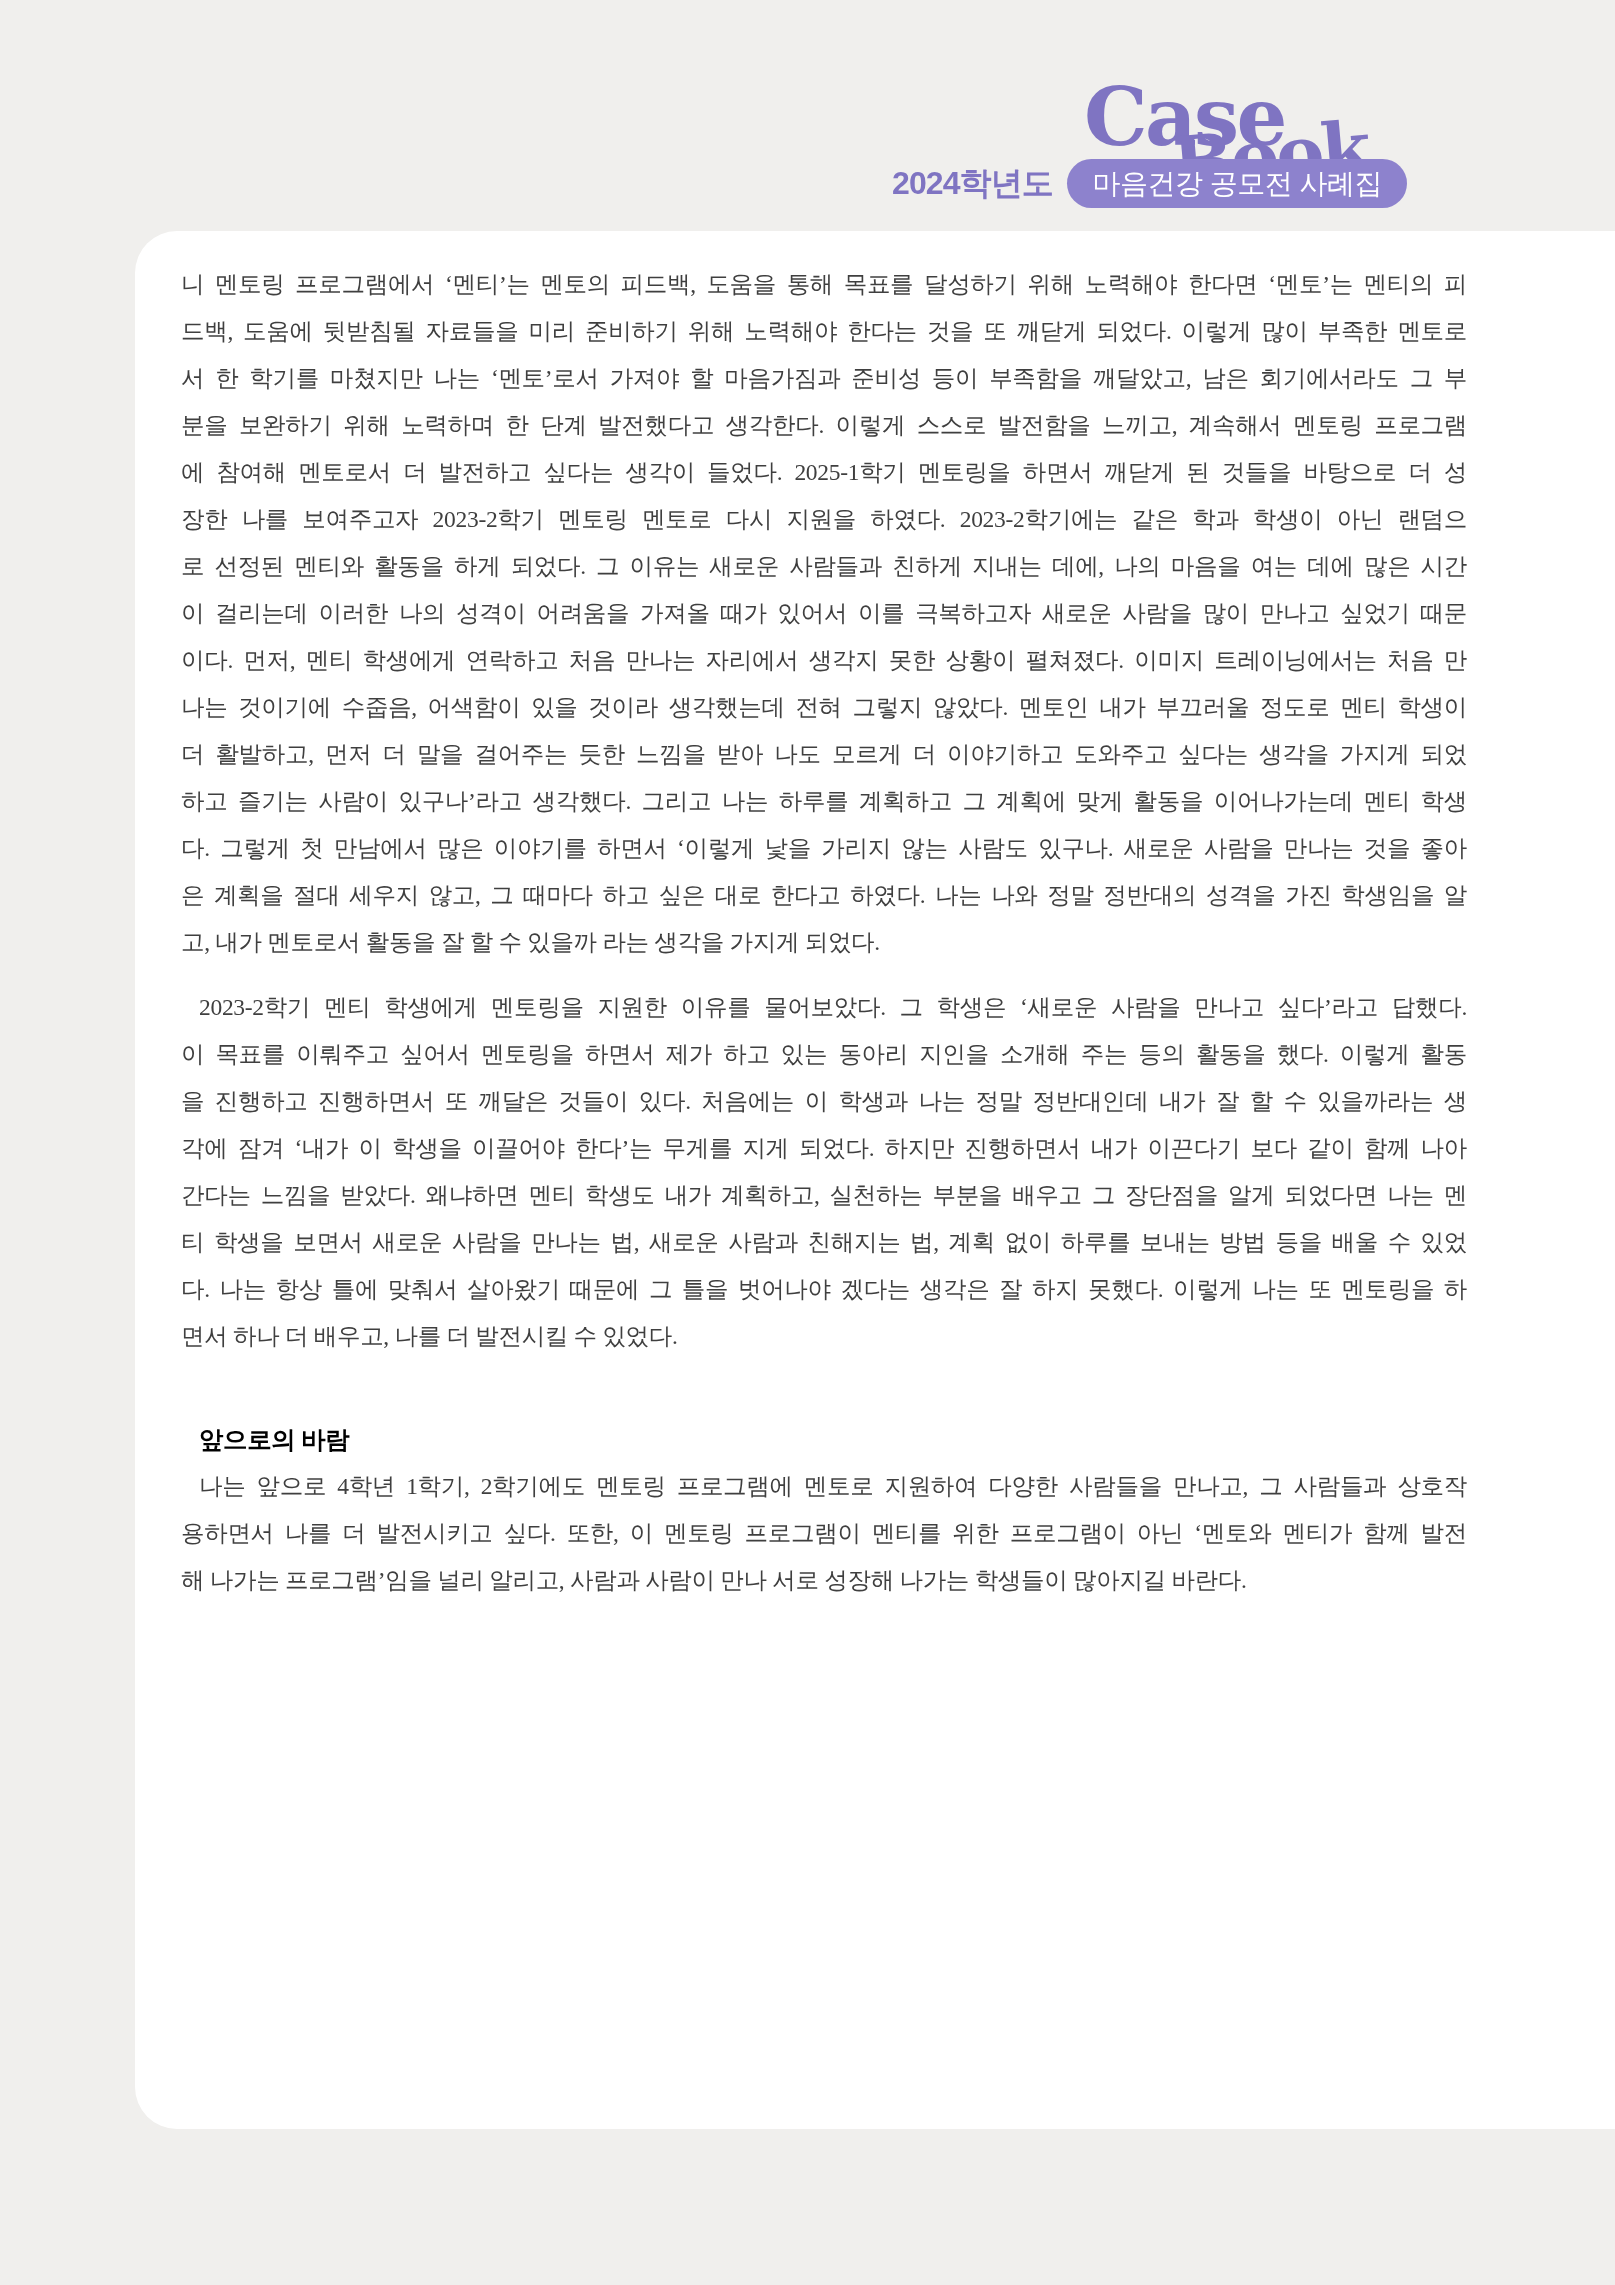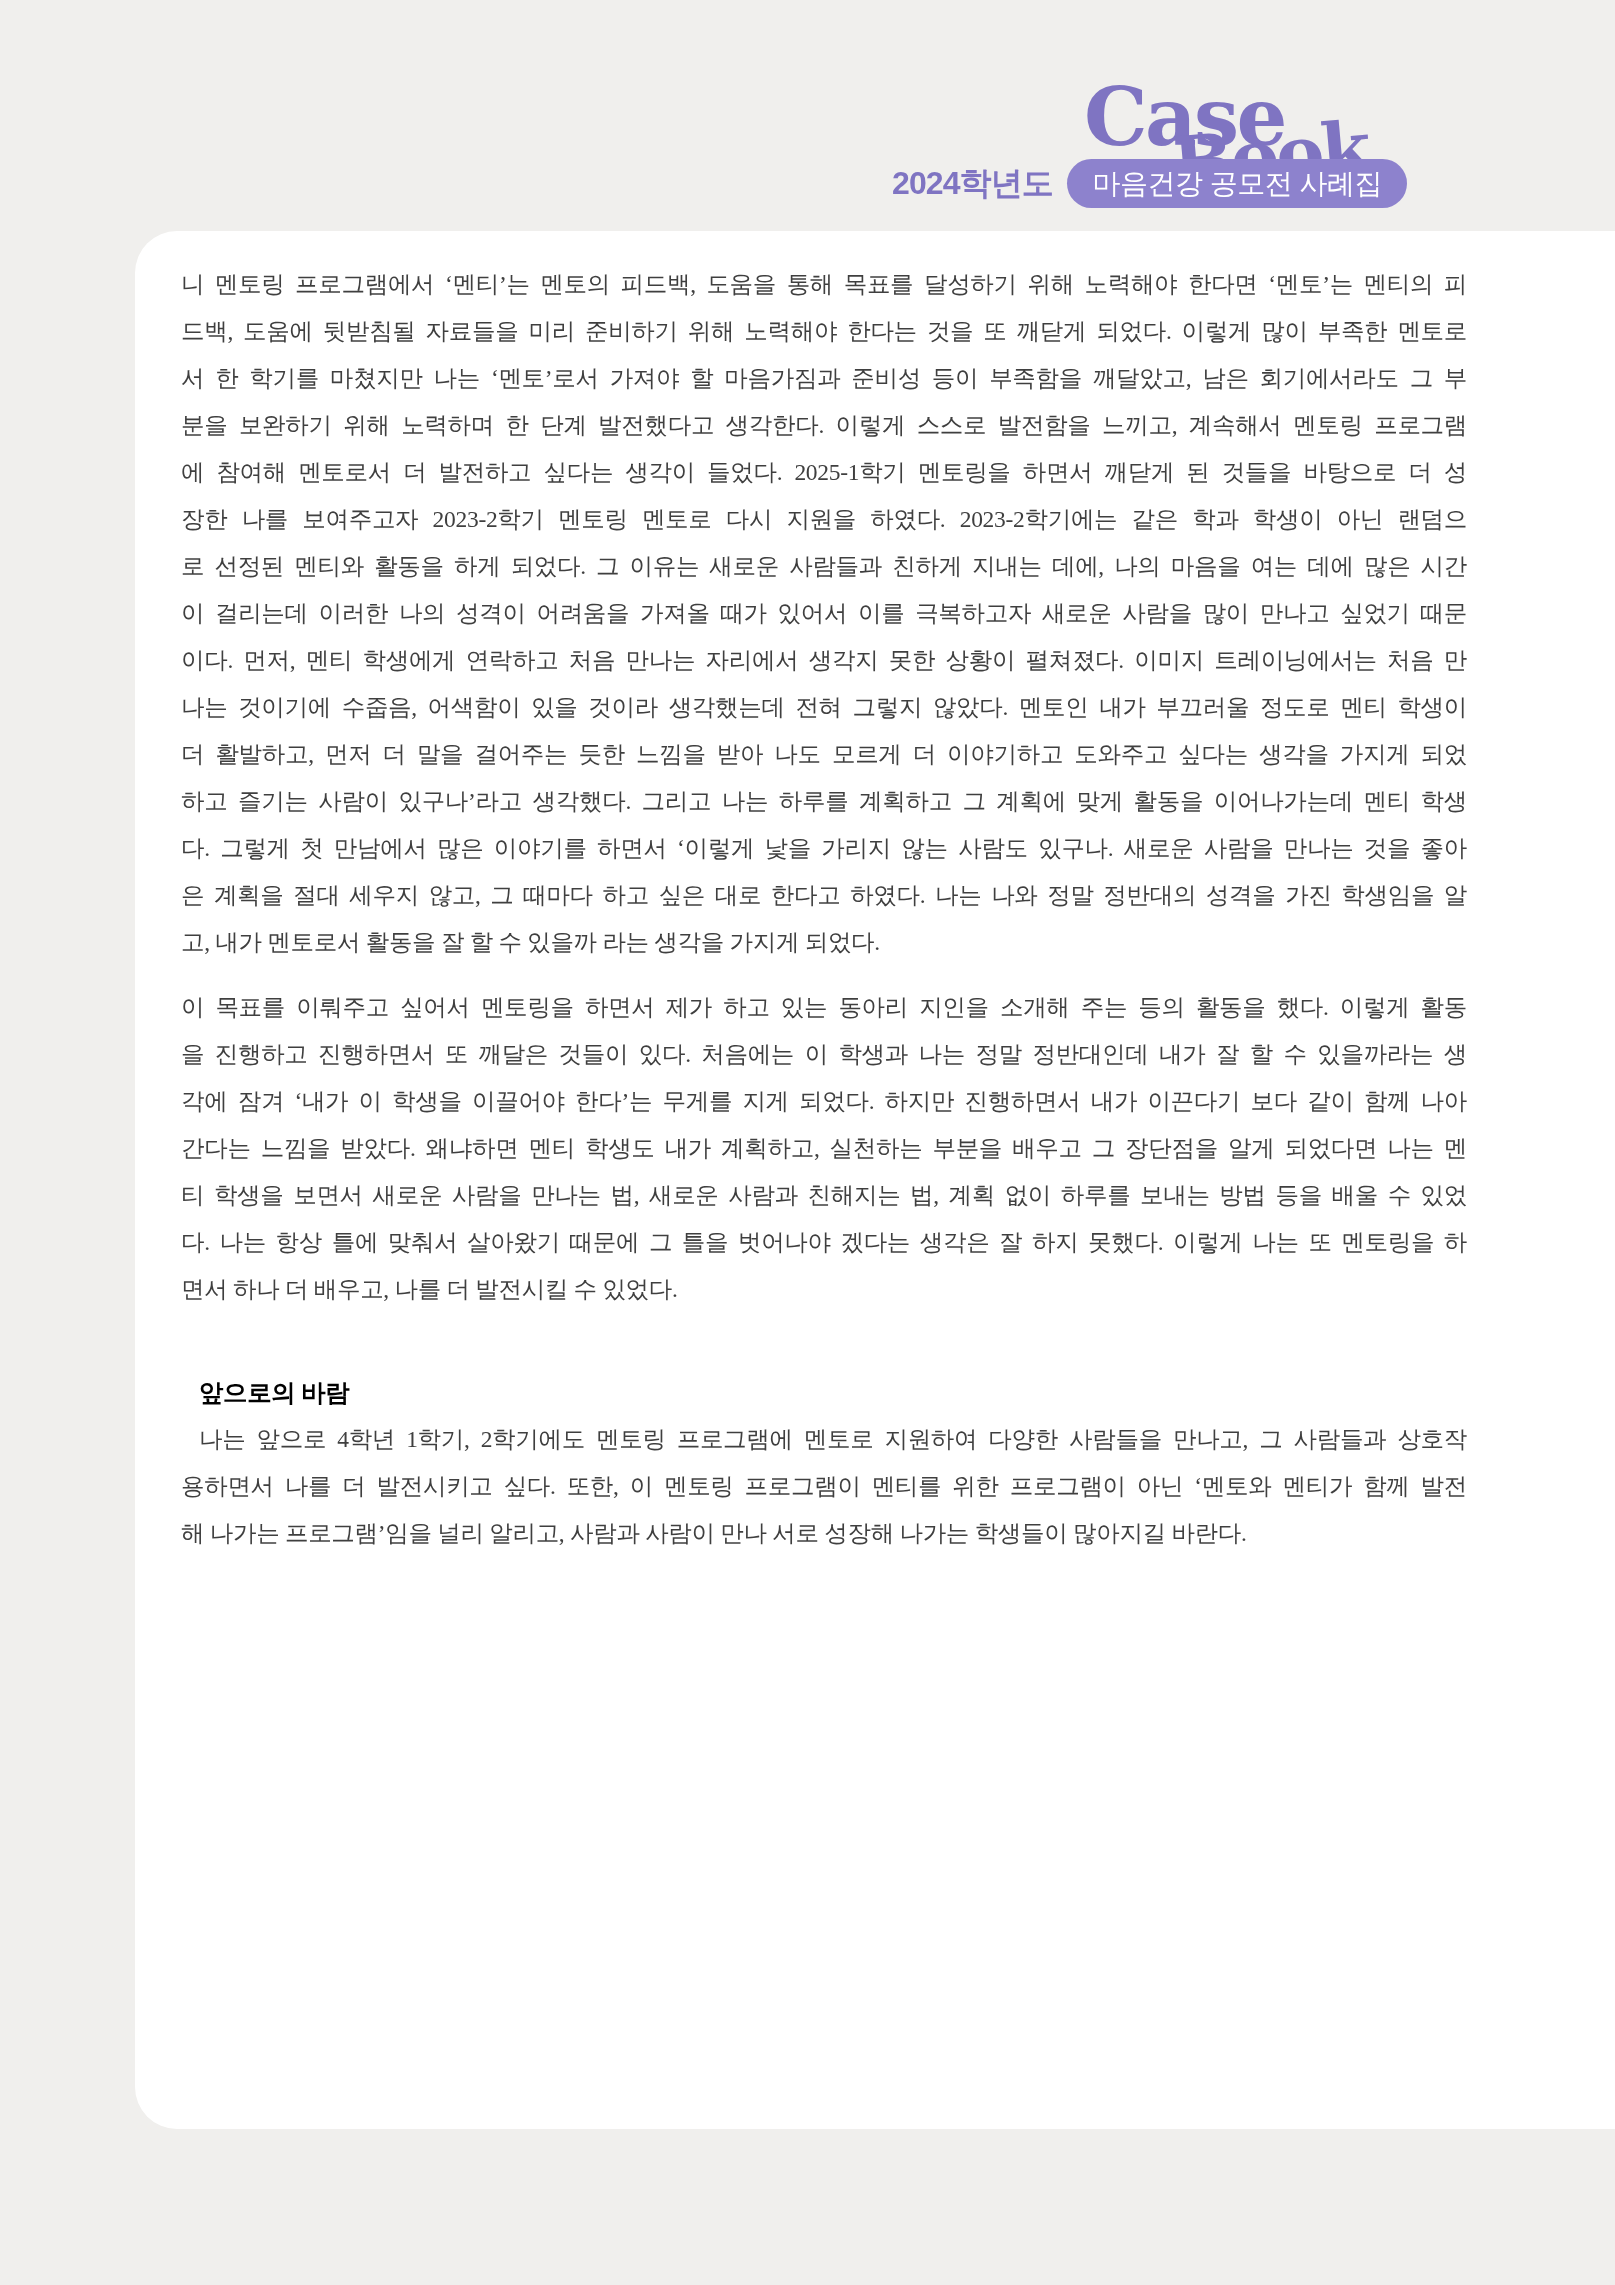--- a/index.html
+++ b/index.html
@@ -88,20 +88,21 @@
         <div class="line">이 걸리는데 이러한 나의 성격이 어려움을 가져올 때가 있어서 이를 극복하고자 새로운 사람을 많이 만나고 싶었기 때문</div>
         <div class="line">이다. 먼저, 멘티 학생에게 연락하고 처음 만나는 자리에서 생각지 못한 상황이 펼쳐졌다. 이미지 트레이닝에서는 처음 만</div>
         <div class="line">나는 것이기에 수줍음, 어색함이 있을 것이라 생각했는데 전혀 그렇지 않았다. 멘토인 내가 부끄러울 정도로 멘티 학생이</div>
         <div class="line">더 활발하고, 먼저 더 말을 걸어주는 듯한 느낌을 받아 나도 모르게 더 이야기하고 도와주고 싶다는 생각을 가지게 되었</div>
         <div class="line">하고 즐기는 사람이 있구나’라고 생각했다. 그리고 나는 하루를 계획하고 그 계획에 맞게 활동을 이어나가는데 멘티 학생</div>
         <div class="line">다. 그렇게 첫 만남에서 많은 이야기를 하면서 ‘이렇게 낯을 가리지 않는 사람도 있구나. 새로운 사람을 만나는 것을 좋아</div>
         <div class="line">은 계획을 절대 세우지 않고, 그 때마다 하고 싶은 대로 한다고 하였다. 나는 나와 정말 정반대의 성격을 가진 학생임을 알</div>
         <div class="line last">고, 내가 멘토로서 활동을 잘 할 수 있을까 라는 생각을 가지게 되었다.</div>
       </div>
       <div class="paragraph">
+        <div class="line indent">2023-2학기 멘티 학생에게 멘토링을 지원한 이유를 물어보았다. 그 학생은 ‘새로운 사람을 만나고 싶다’라고 답했다.</div>
         <div class="line">이 목표를 이뤄주고 싶어서 멘토링을 하면서 제가 하고 있는 동아리 지인을 소개해 주는 등의 활동을 했다. 이렇게 활동</div>
         <div class="line">을 진행하고 진행하면서 또 깨달은 것들이 있다. 처음에는 이 학생과 나는 정말 정반대인데 내가 잘 할 수 있을까라는 생</div>
         <div class="line">각에 잠겨 ‘내가 이 학생을 이끌어야 한다’는 무게를 지게 되었다. 하지만 진행하면서 내가 이끈다기 보다 같이 함께 나아</div>
         <div class="line">간다는 느낌을 받았다. 왜냐하면 멘티 학생도 내가 계획하고, 실천하는 부분을 배우고 그 장단점을 알게 되었다면 나는 멘</div>
         <div class="line">티 학생을 보면서 새로운 사람을 만나는 법, 새로운 사람과 친해지는 법, 계획 없이 하루를 보내는 방법 등을 배울 수 있었</div>
         <div class="line">다. 나는 항상 틀에 맞춰서 살아왔기 때문에 그 틀을 벗어나야 겠다는 생각은 잘 하지 못했다. 이렇게 나는 또 멘토링을 하</div>
         <div class="line last">면서 하나 더 배우고, 나를 더 발전시킬 수 있었다.</div>
       </div>
       <div class="section-heading">앞으로의 바람</div>
       <div class="paragraph">

